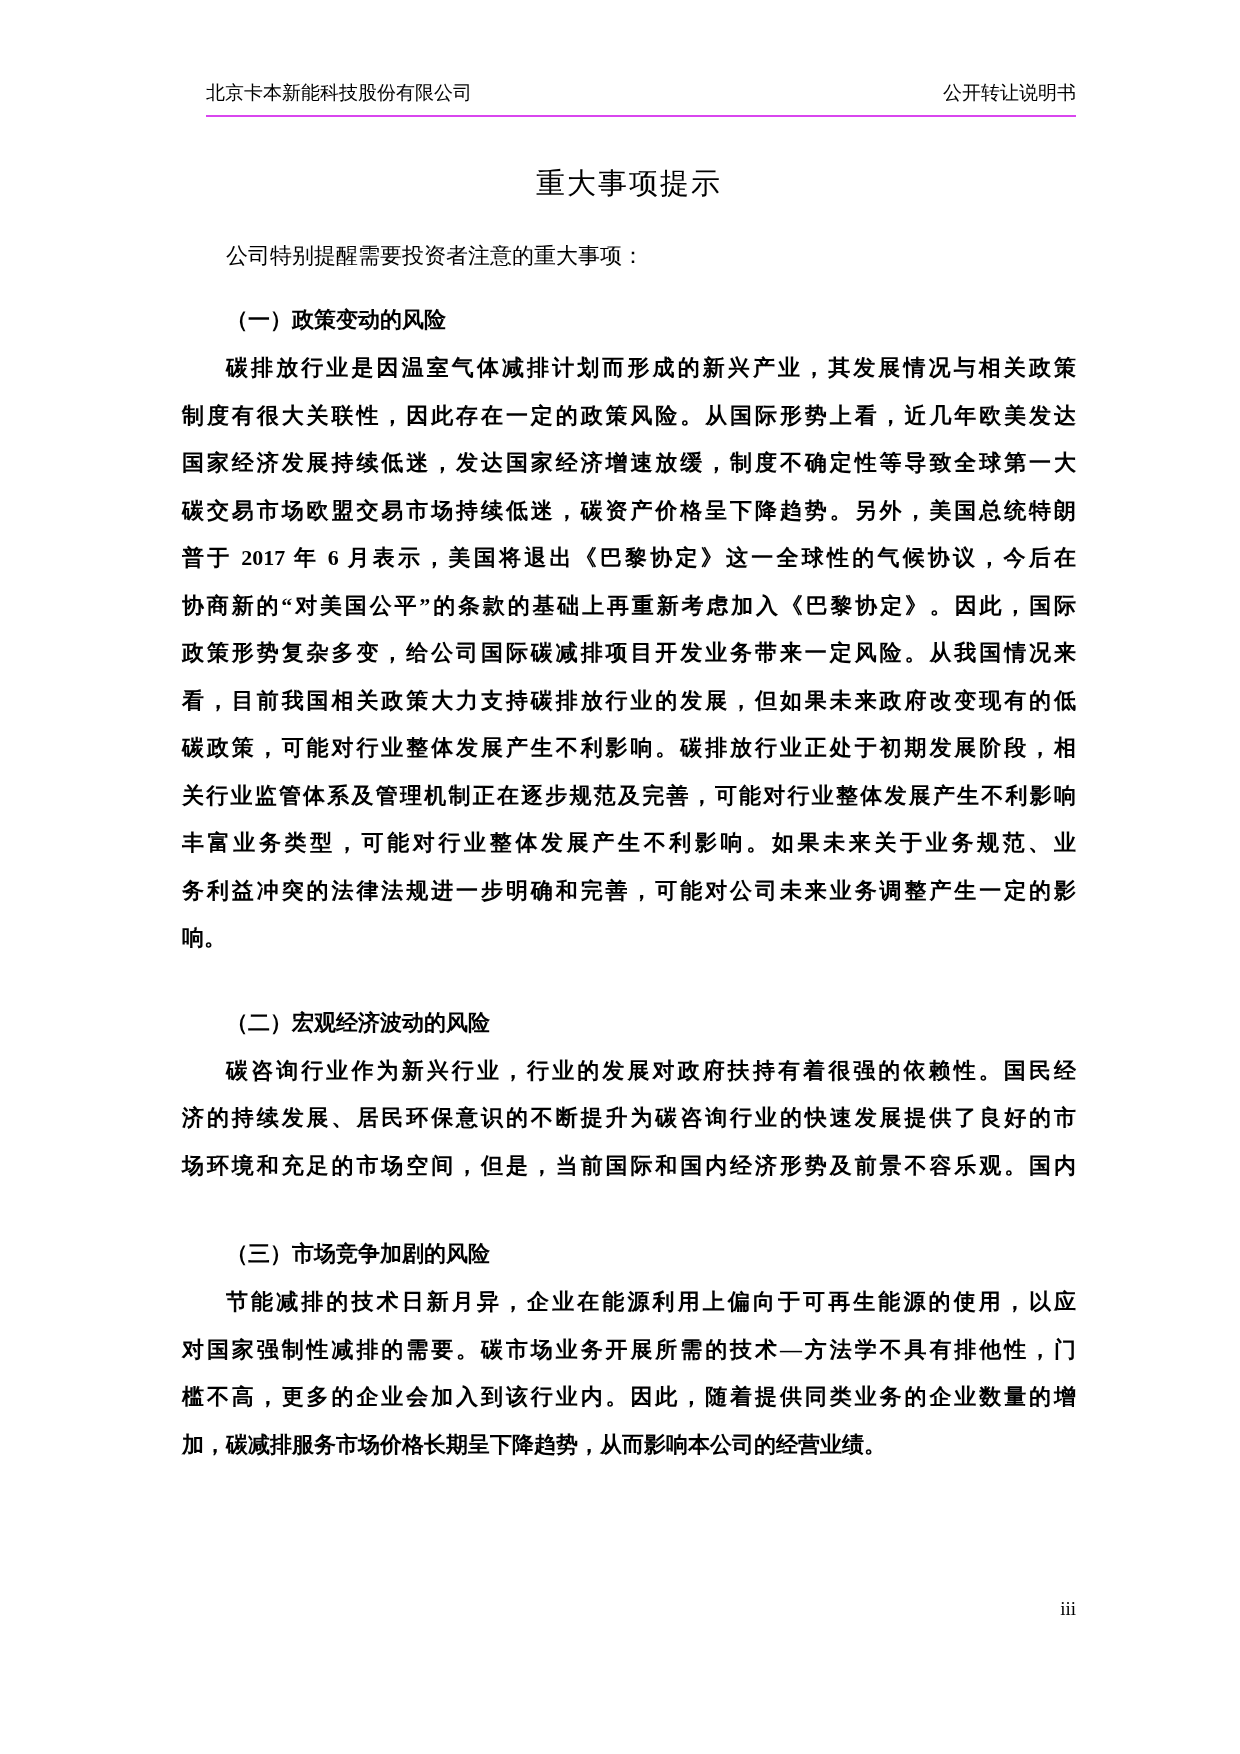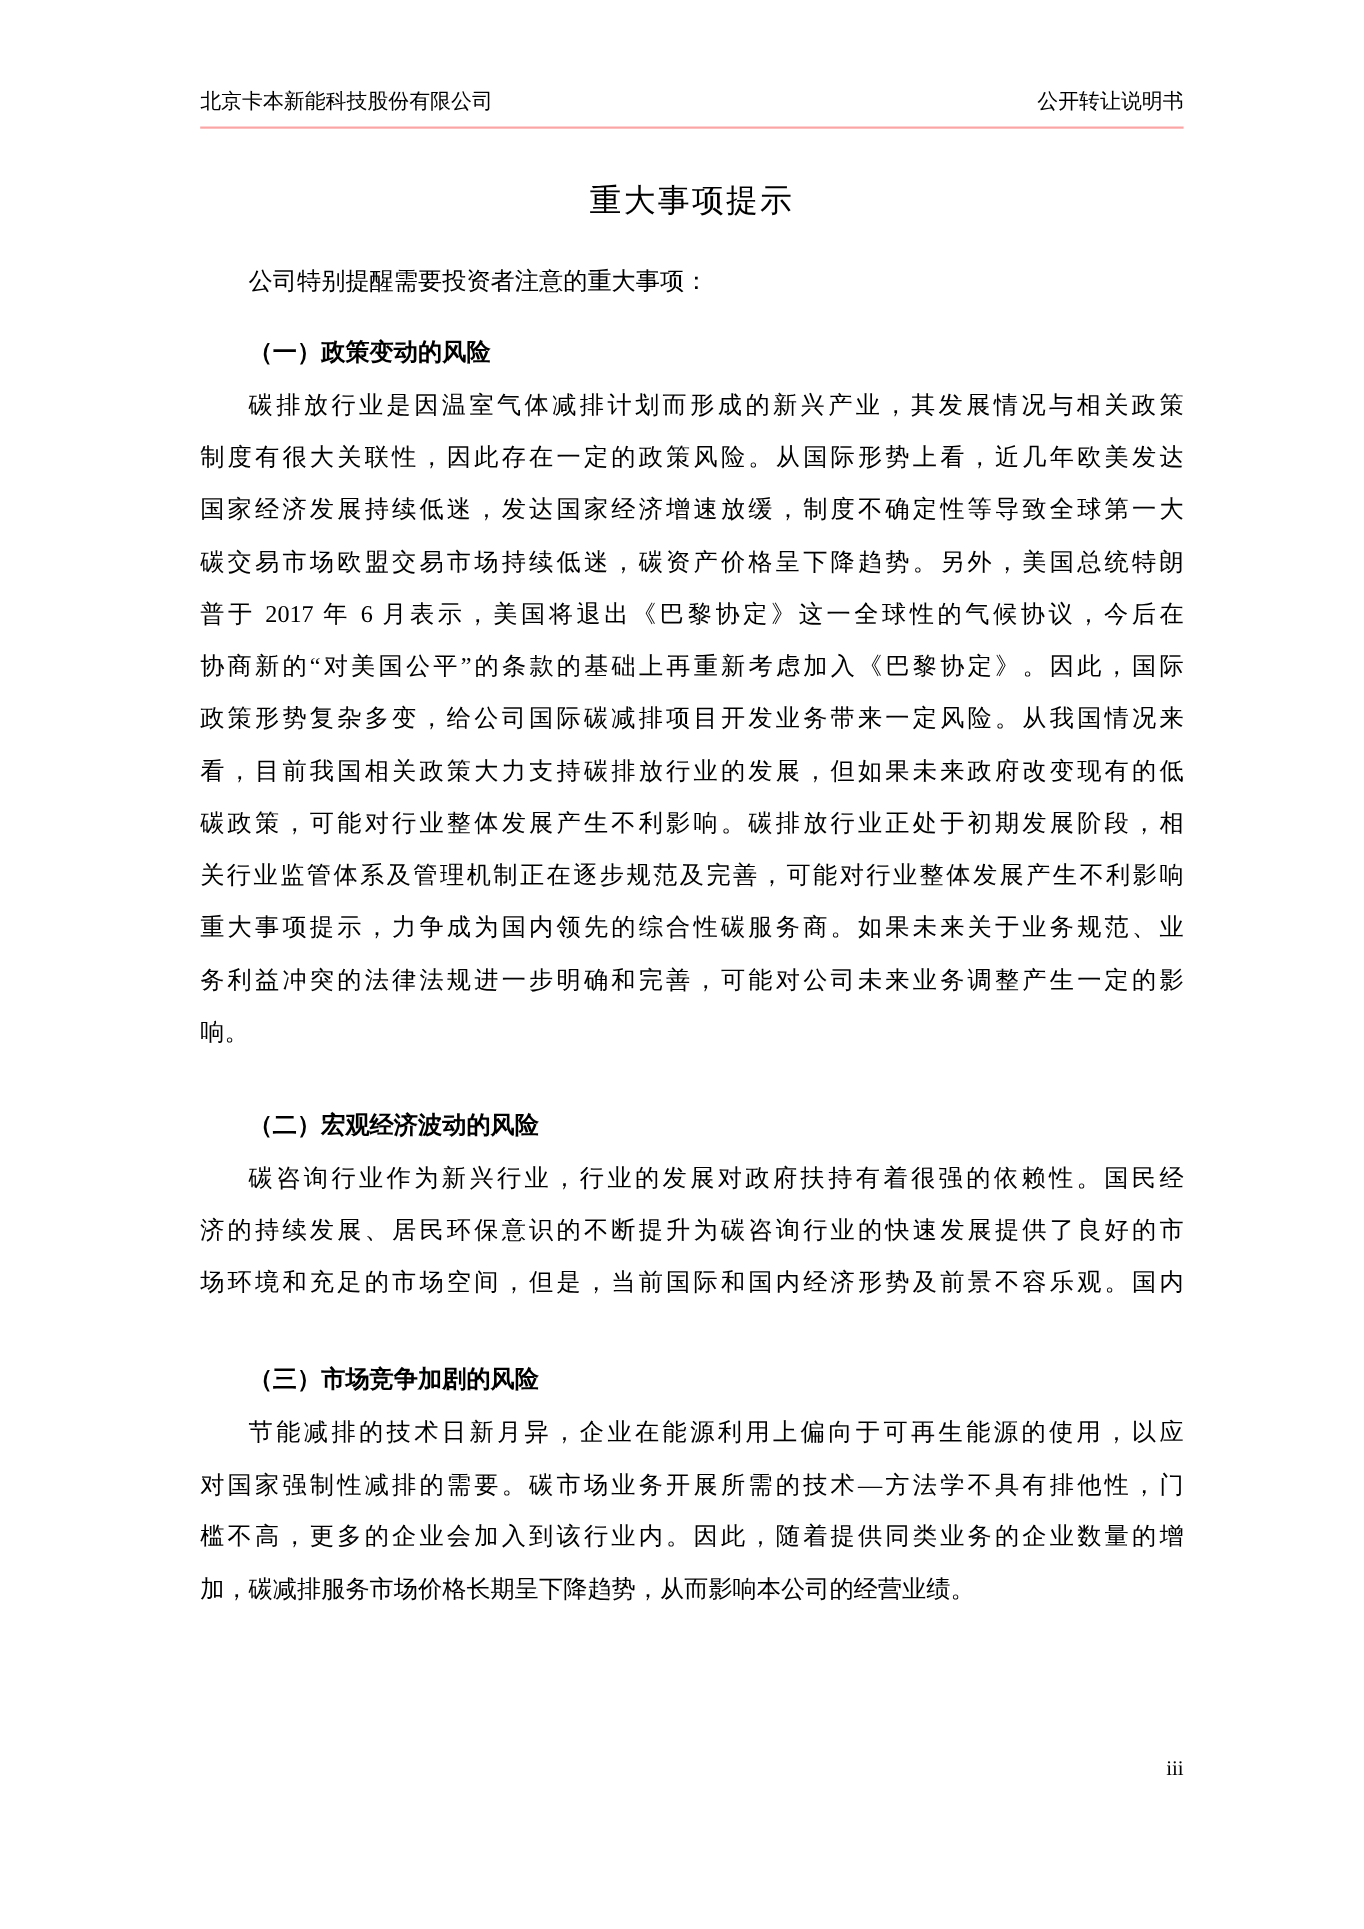--- a/index.html
+++ b/index.html
@@ -19,21 +19,22 @@
     font-family: "Liberation Serif", "DejaVu Serif", serif;
     overflow: hidden;
   }
   .doc-header {
     display: flex;
     justify-content: space-between;
     align-items: flex-end;
     font-size: 19px;
     line-height: 26px;
     padding-bottom: 9px;
-    border-bottom: 2px solid #fca5a5;
+    border-bottom: 2px solid #d946ef;
+    margin-left: 24px;
   }
   .doc-title {
     margin-top: 46px;
     text-align: center;
     font-family: "Liberation Sans", "DejaVu Sans", sans-serif;
     font-weight: normal;
     font-size: 29px;
     line-height: 40px;
     letter-spacing: 2px;
   }
@@ -55,20 +56,21 @@
   .section-heading.h3 { margin-top: 48px; }
   .paragraph {
     margin-top: 7px;
     font-size: 22px;
   }
   .p-line {
     line-height: 47.5px;
     text-align: justify;
     text-align-last: justify;
     white-space: nowrap;
+    font-weight: bold;
   }
   .p-line:first-child { text-indent: 2em; }
   .p-line.final {
     text-align: left;
     text-align-last: left;
   }
   .page-footer {
     position: absolute;
     left: 194px;
     right: 164px;
@@ -97,21 +99,21 @@
         <div class="p-line">碳排放行业是因温室气体减排计划而形成的新兴产业，其发展情况与相关政策</div>
         <div class="p-line">制度有很大关联性，因此存在一定的政策风险。从国际形势上看，近几年欧美发达</div>
         <div class="p-line">国家经济发展持续低迷，发达国家经济增速放缓，制度不确定性等导致全球第一大</div>
         <div class="p-line">碳交易市场欧盟交易市场持续低迷，碳资产价格呈下降趋势。另外，美国总统特朗</div>
         <div class="p-line">普于 2017 年 6 月表示，美国将退出《巴黎协定》这一全球性的气候协议，今后在</div>
         <div class="p-line">协商新的“对美国公平”的条款的基础上再重新考虑加入《巴黎协定》。因此，国际</div>
         <div class="p-line">政策形势复杂多变，给公司国际碳减排项目开发业务带来一定风险。从我国情况来</div>
         <div class="p-line">看，目前我国相关政策大力支持碳排放行业的发展，但如果未来政府改变现有的低</div>
         <div class="p-line">碳政策，可能对行业整体发展产生不利影响。碳排放行业正处于初期发展阶段，相</div>
         <div class="p-line">关行业监管体系及管理机制正在逐步规范及完善，可能对行业整体发展产生不利影响</div>
-        <div class="p-line">重大事项提示，力争成为国内领先的综合性碳服务商。如果未来关于业务规范、业</div>
+        <div class="p-line">丰富业务类型，可能对行业整体发展产生不利影响。如果未来关于业务规范、业</div>
         <div class="p-line">务利益冲突的法律法规进一步明确和完善，可能对公司未来业务调整产生一定的影</div>
         <div class="p-line final">响。</div>
       </div>
   </div>
 
   <div class="section">
     <div class="section-heading h2">（二）宏观经济波动的风险</div>
     <div class="paragraph">
         <div class="p-line">碳咨询行业作为新兴行业，行业的发展对政府扶持有着很强的依赖性。国民经</div>
         <div class="p-line">济的持续发展、居民环保意识的不断提升为碳咨询行业的快速发展提供了良好的市</div>

